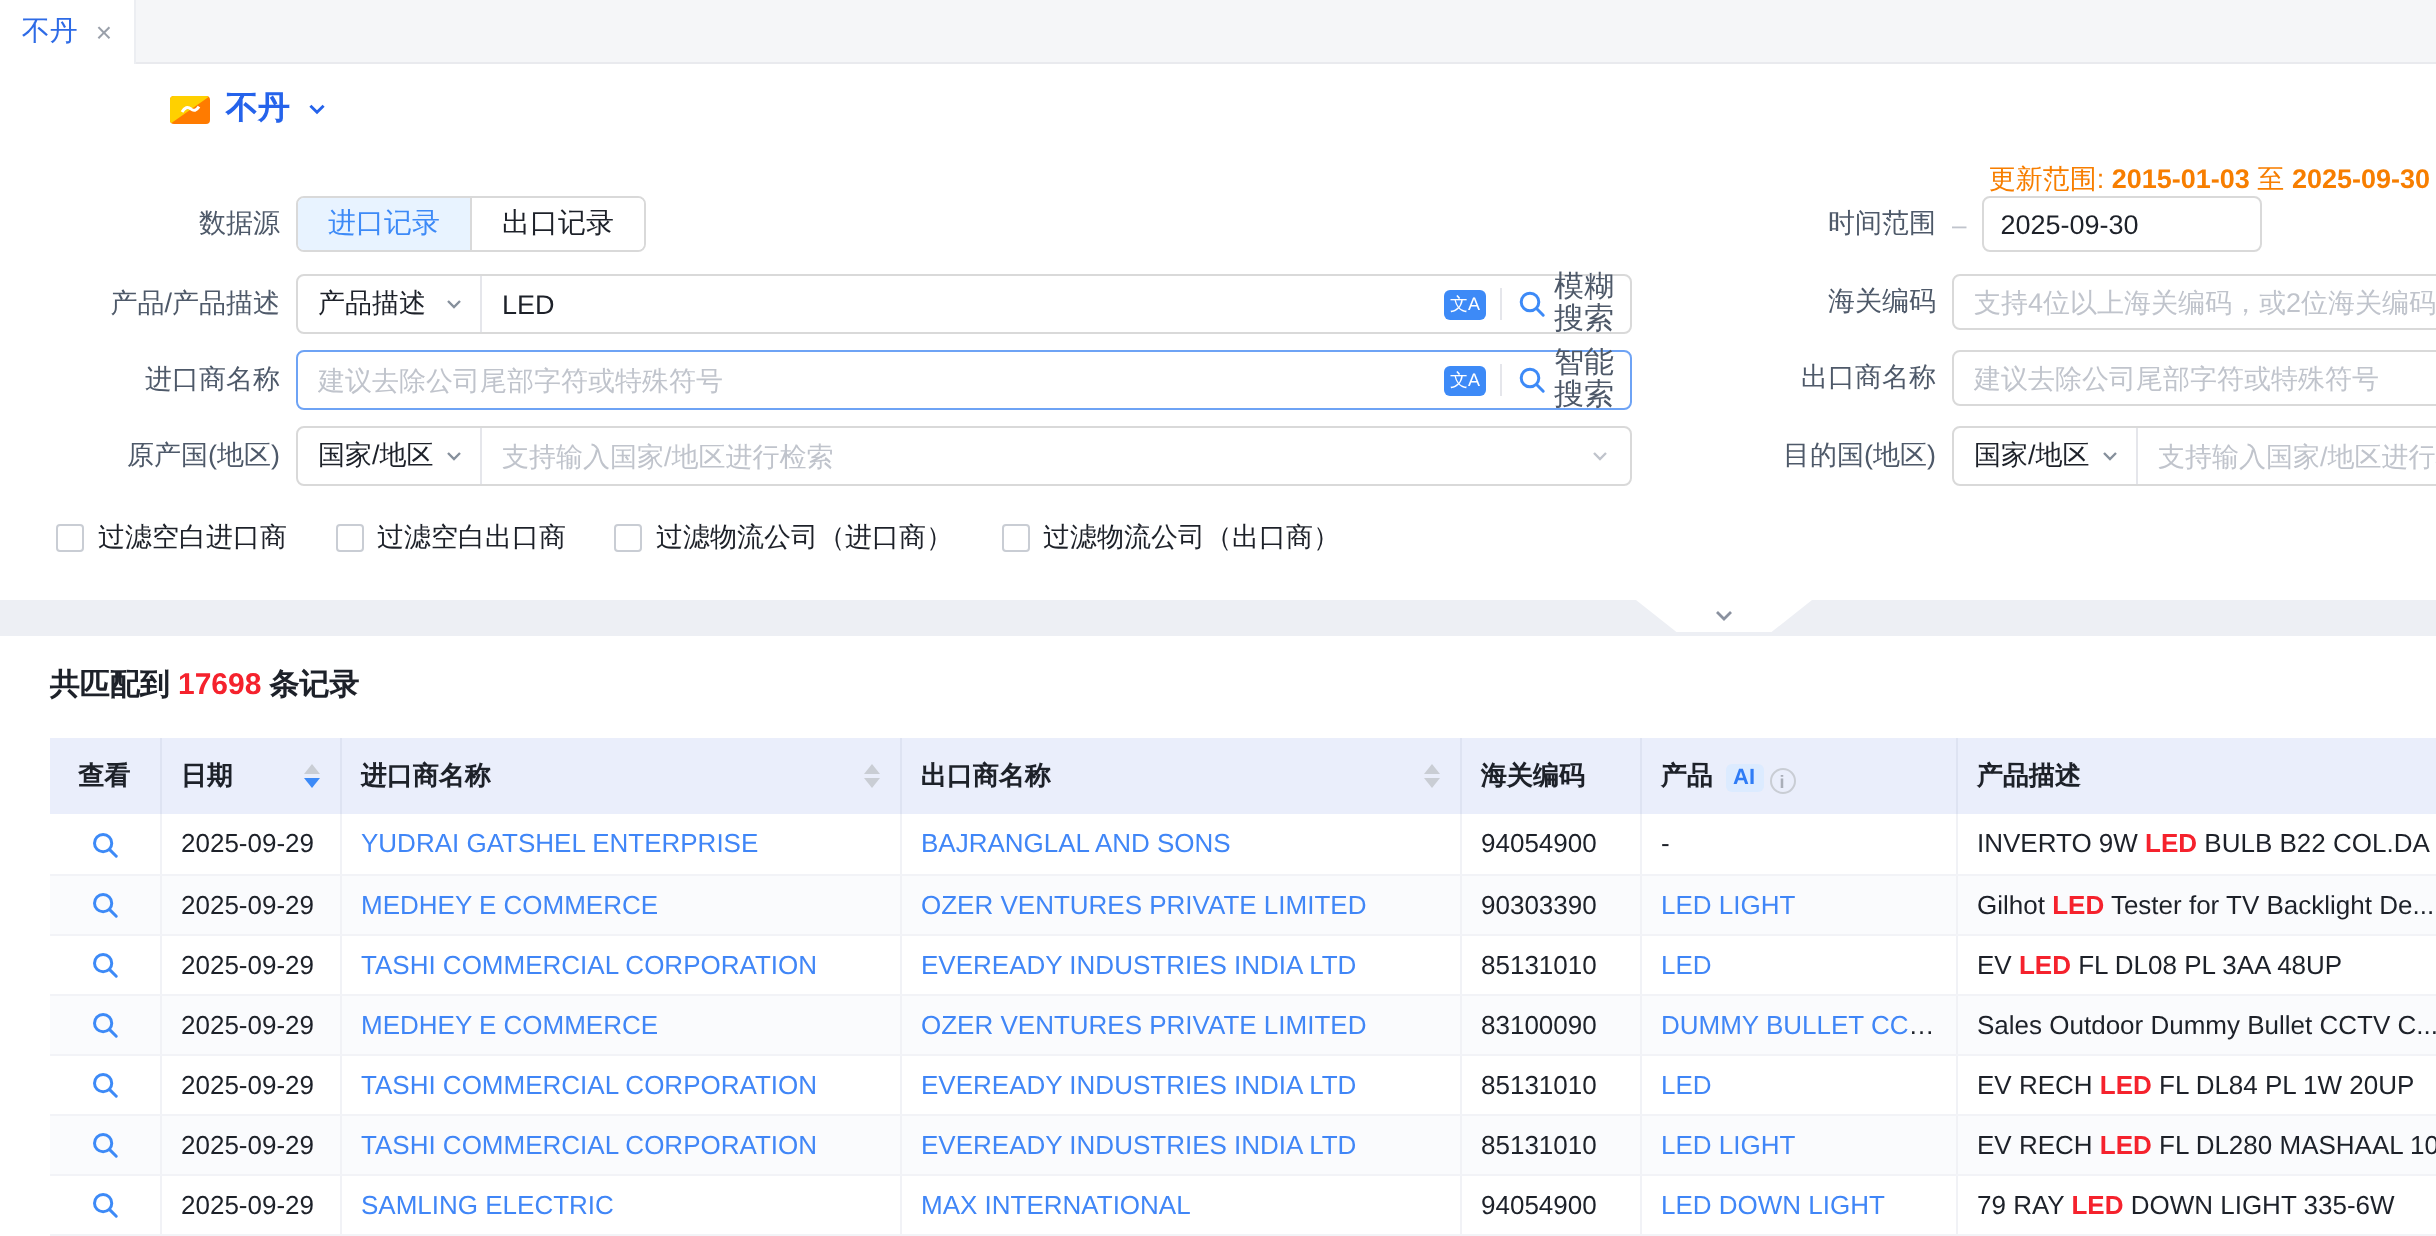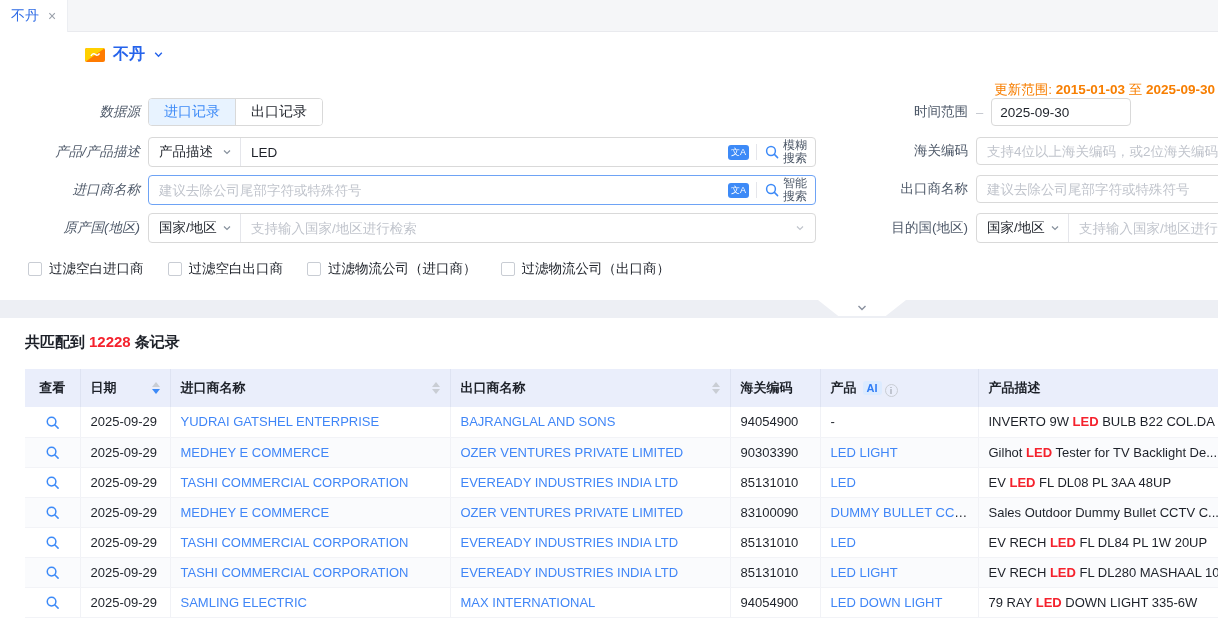--- a/index.html
+++ b/index.html
@@ -9,21 +9,21 @@
   
   .tabbar { position:absolute; top:0; left:0; width:100%; height:32px; background:#f5f6f8; border-bottom:1px solid #e9eaee; }
   .tab { position:absolute; left:0; top:0; width:68px; height:32px; background:#fff; display:flex; align-items:center; justify-content:center; gap:9px; font-size:14px; color:#2e6be6; border-right:1px solid #eceef2; }
   .tab-close { color:#9aa0aa; font-size:14px; line-height:1; }
 
   
   .country-row { position:absolute; top:44; left:85px; top:44px; display:flex; align-items:center; gap:8px; }
   .country-name { font-size:16px; font-weight:700; color:#2563eb; }
 
   
-  .form-label { width:140px; text-align:right; font-size:13.5px; color:#4e5969; flex:none;font-style:italic; }
+  .form-label { width:140px; text-align:right; font-size:13.5px; color:#4e5969; flex:none; }
   .frow { position:absolute; left:0; display:flex; align-items:center; gap:8px; }
   .rrow { position:absolute; left:860px; display:flex; align-items:center; gap:8px; }
   .rlabel { width:108px; text-align:right; font-size:13.5px; color:#4e5969; flex:none; }
 
   .update-range { position:absolute; top:81px; right:3px; font-size:13.5px; color:#f77e00; white-space:nowrap; }
   .update-range b { font-weight:700; }
 
   .seg { display:flex; height:28px; border:1px solid #d9d9d9; border-radius:4px; overflow:hidden; font-size:14px; }
   .seg-item { padding:0 15px; display:flex; align-items:center; background:#fff; color:#1d2129; cursor:pointer; }
   .seg-item.active { background:#e8f3ff; color:#3d8af7; }
@@ -35,21 +35,21 @@
 
   .group-box { width:668px; height:30px; border:1px solid #d9d9d9; border-radius:4px; display:flex; align-items:center; background:#fff; }
   .group-box.focus { border-color:#6ea3f5; }
   .gb-select { width:92px; height:100%; display:flex; align-items:center; justify-content:space-between; padding:0 8px 0 10px; border-right:1px solid #e5e6eb; font-size:13.5px; color:#1d2129; cursor:pointer; flex:none; }
   .gb-input { flex:1; height:100%; border:none; outline:none; padding:0 10px; font-size:13.5px; color:#1d2129; font-family:inherit; background:transparent; min-width:0; }
   .gb-input::placeholder, .date-input input::placeholder, .plain-input::placeholder { color:#c0c4cc; }
   .gb-icons { display:flex; align-items:center; gap:7px; padding-right:8px; flex:none; }
   .vdiv { width:1px; height:16px; background:#e5e6eb; }
   .trans-icon { background:#3d8af7; color:#fff; font-size:9px; line-height:1; padding:3px 3px; border-radius:3px; letter-spacing:0; cursor:pointer; }
   .search-act { display:flex; align-items:center; gap:3px; cursor:pointer; }
-  .search-act .tl { font-size:12px; line-height:1.1; color:#4e5969; display:flex; flex-direction:column;text-align:right; }
+  .search-act .tl { font-size:15px; line-height:1.1; color:#4e5969; display:flex; flex-direction:column;text-align:right; }
   .end-chevron { padding-right:10px; display:flex; align-items:center; }
 
   .plain-input { width:300px; height:28px; border:1px solid #d9d9d9; border-radius:4px; padding:0 10px; font-size:13.5px; color:#1d2129; outline:none; font-family:inherit; }
   .rgroup { width:320px; height:30px; border:1px solid #d9d9d9; border-radius:4px; display:flex; align-items:center; background:#fff; }
 
   .cb-row { position:absolute; top:260px; left:28px; display:flex; gap:24px; }
   .cb { display:flex; align-items:center; gap:7px; font-size:13.5px; color:#1d2129; cursor:pointer; }
   .cb .box { width:14px; height:14px; border:1px solid #c9cdd4; border-radius:2px; background:#fff; flex:none; }
 
   .collapse-strip { position:absolute; top:300px; left:0; width:100%; height:18px; background:#edeff4; }
@@ -233,21 +233,21 @@
 <div class="collapse-strip">
   <div class="collapse-tab">
     <svg width="12" height="10" viewBox="0 0 12 10">
         <polyline points="2.5,3 6,6.5 9.5,3" fill="none" stroke="#8a919f" stroke-width="1.4"></polyline>
       </svg>
   </div>
 </div>
 
 <div class="results"></div>
 <div class="result-count">
-  <span>共匹配到</span><span class="num">12228</span><span>条记录</span>
+  <span>共匹配到</span><span class="num">17698</span><span>条记录</span>
 </div>
 
 <div class="table-wrap">
   <table>
     <colgroup>
         <col class="c1">
         <col class="c2">
         <col class="c3">
         <col class="c4">
         <col class="c5">

